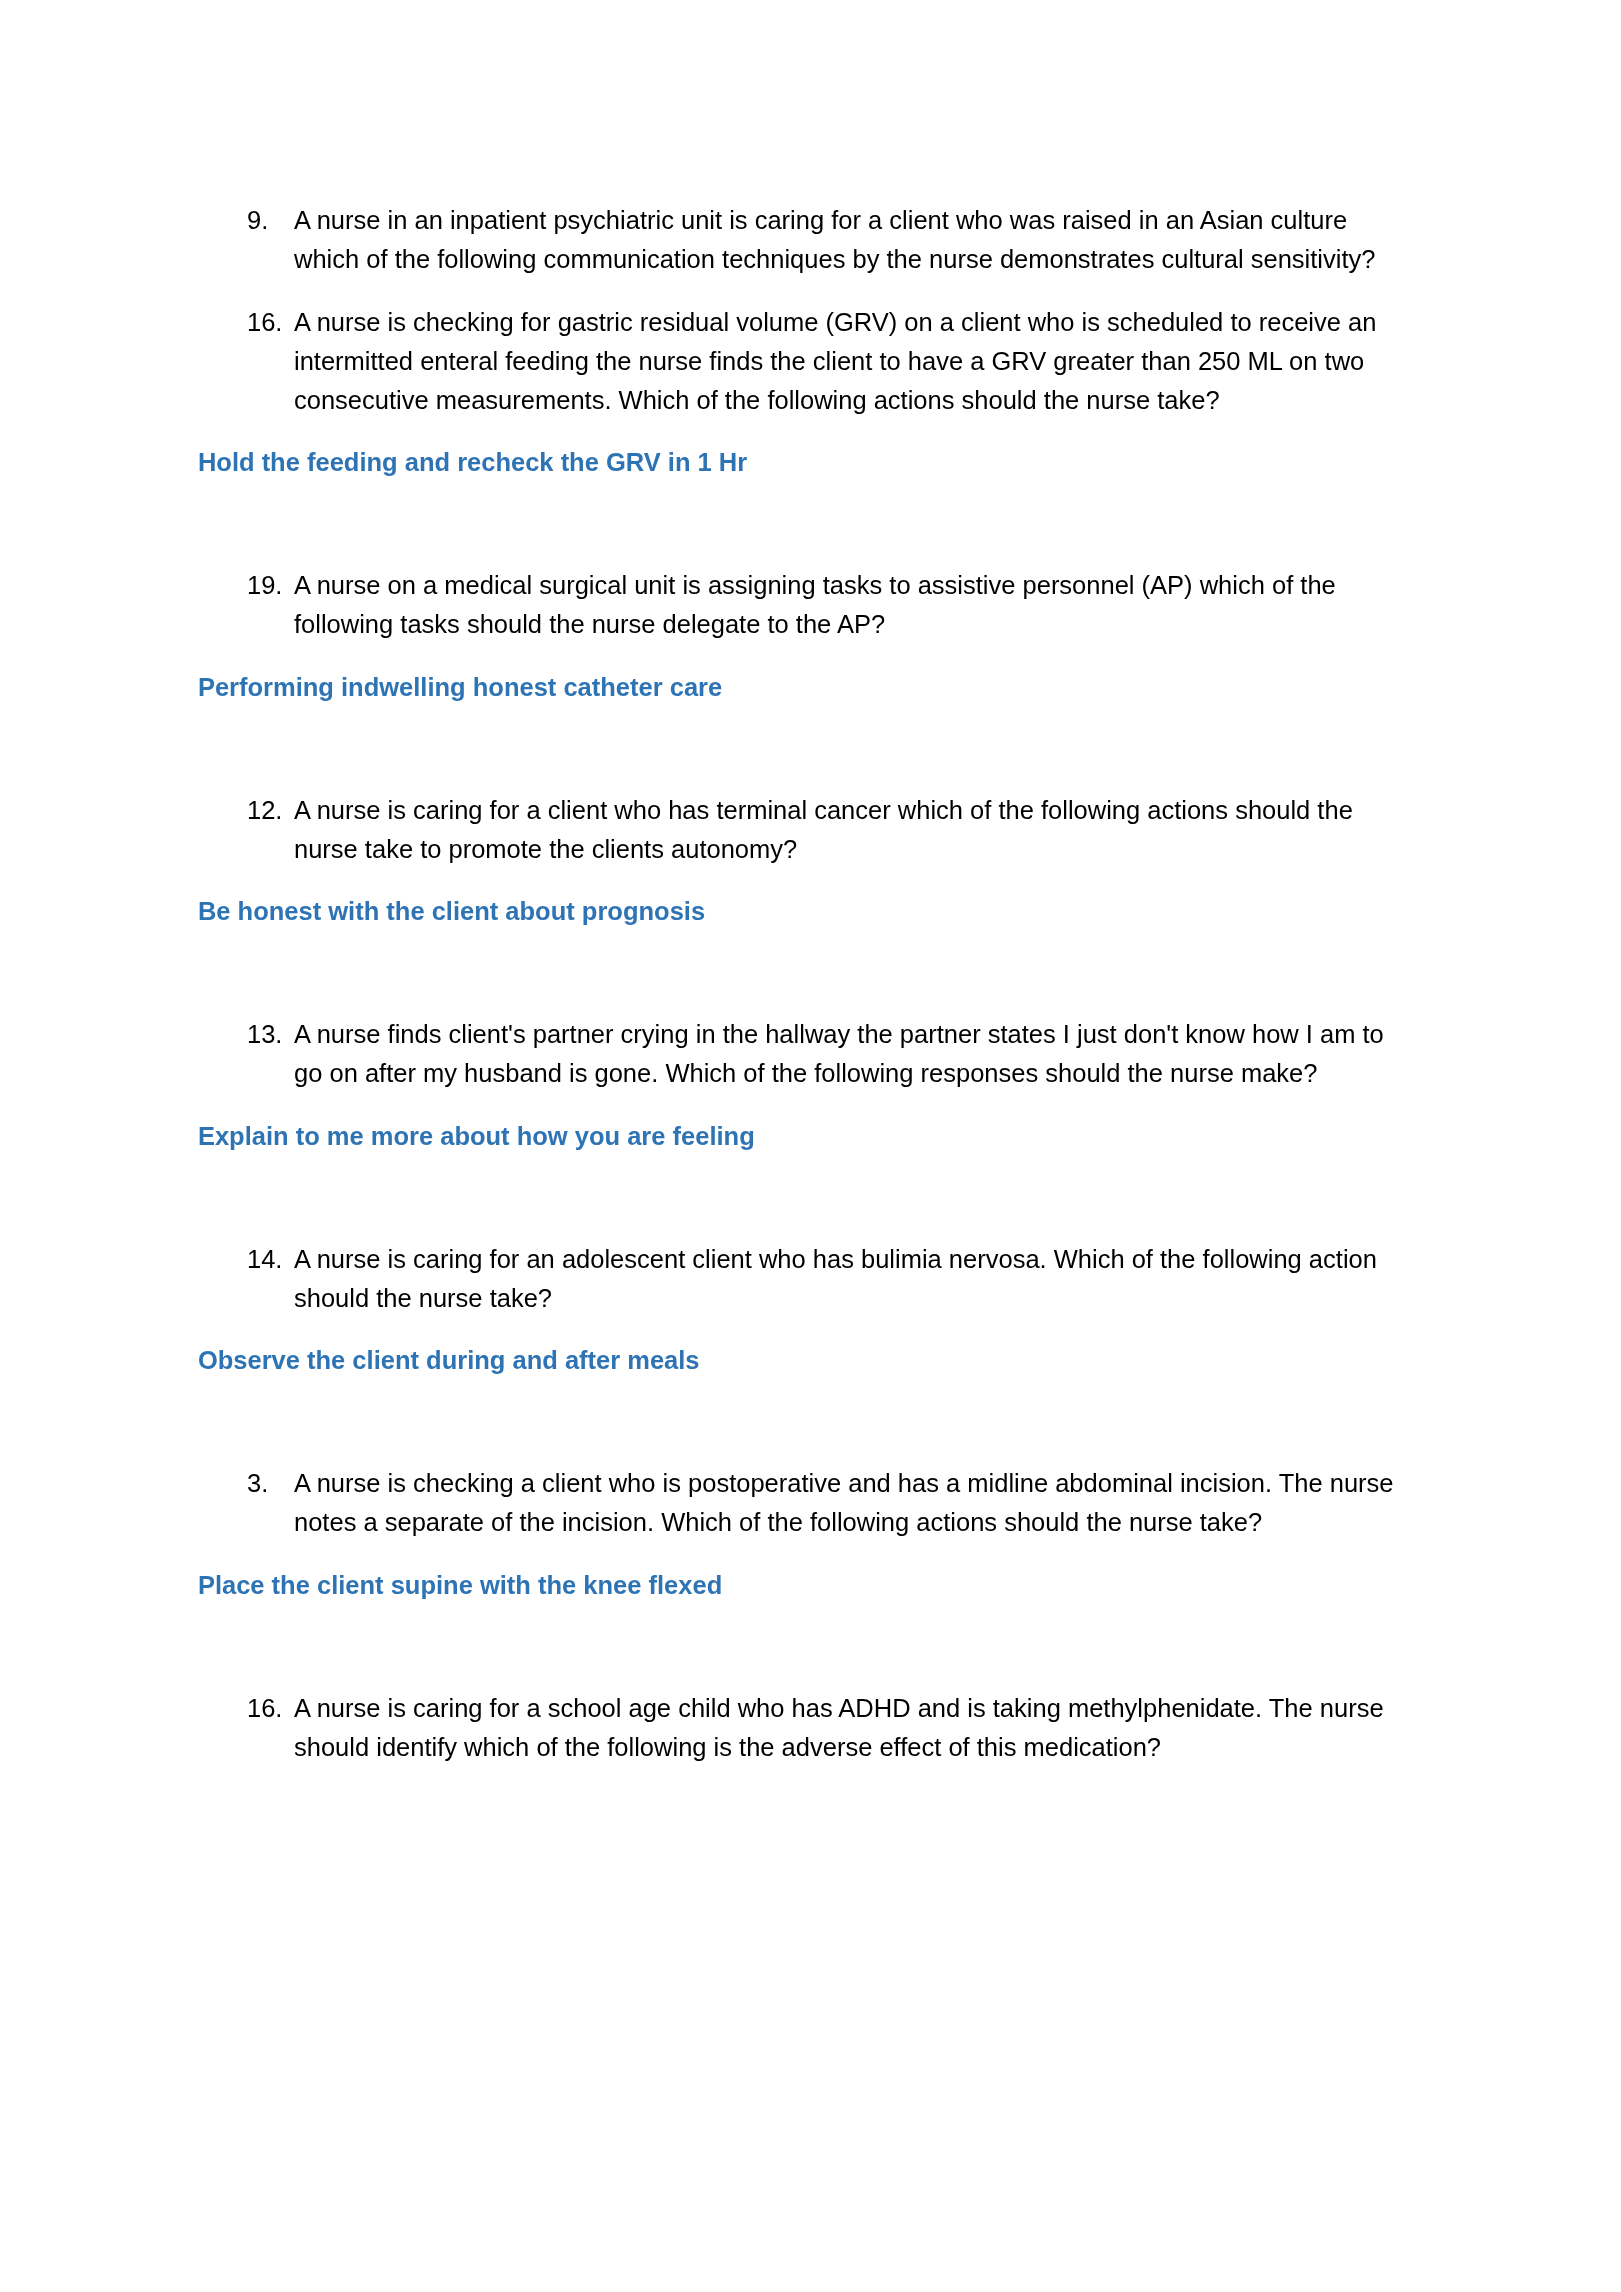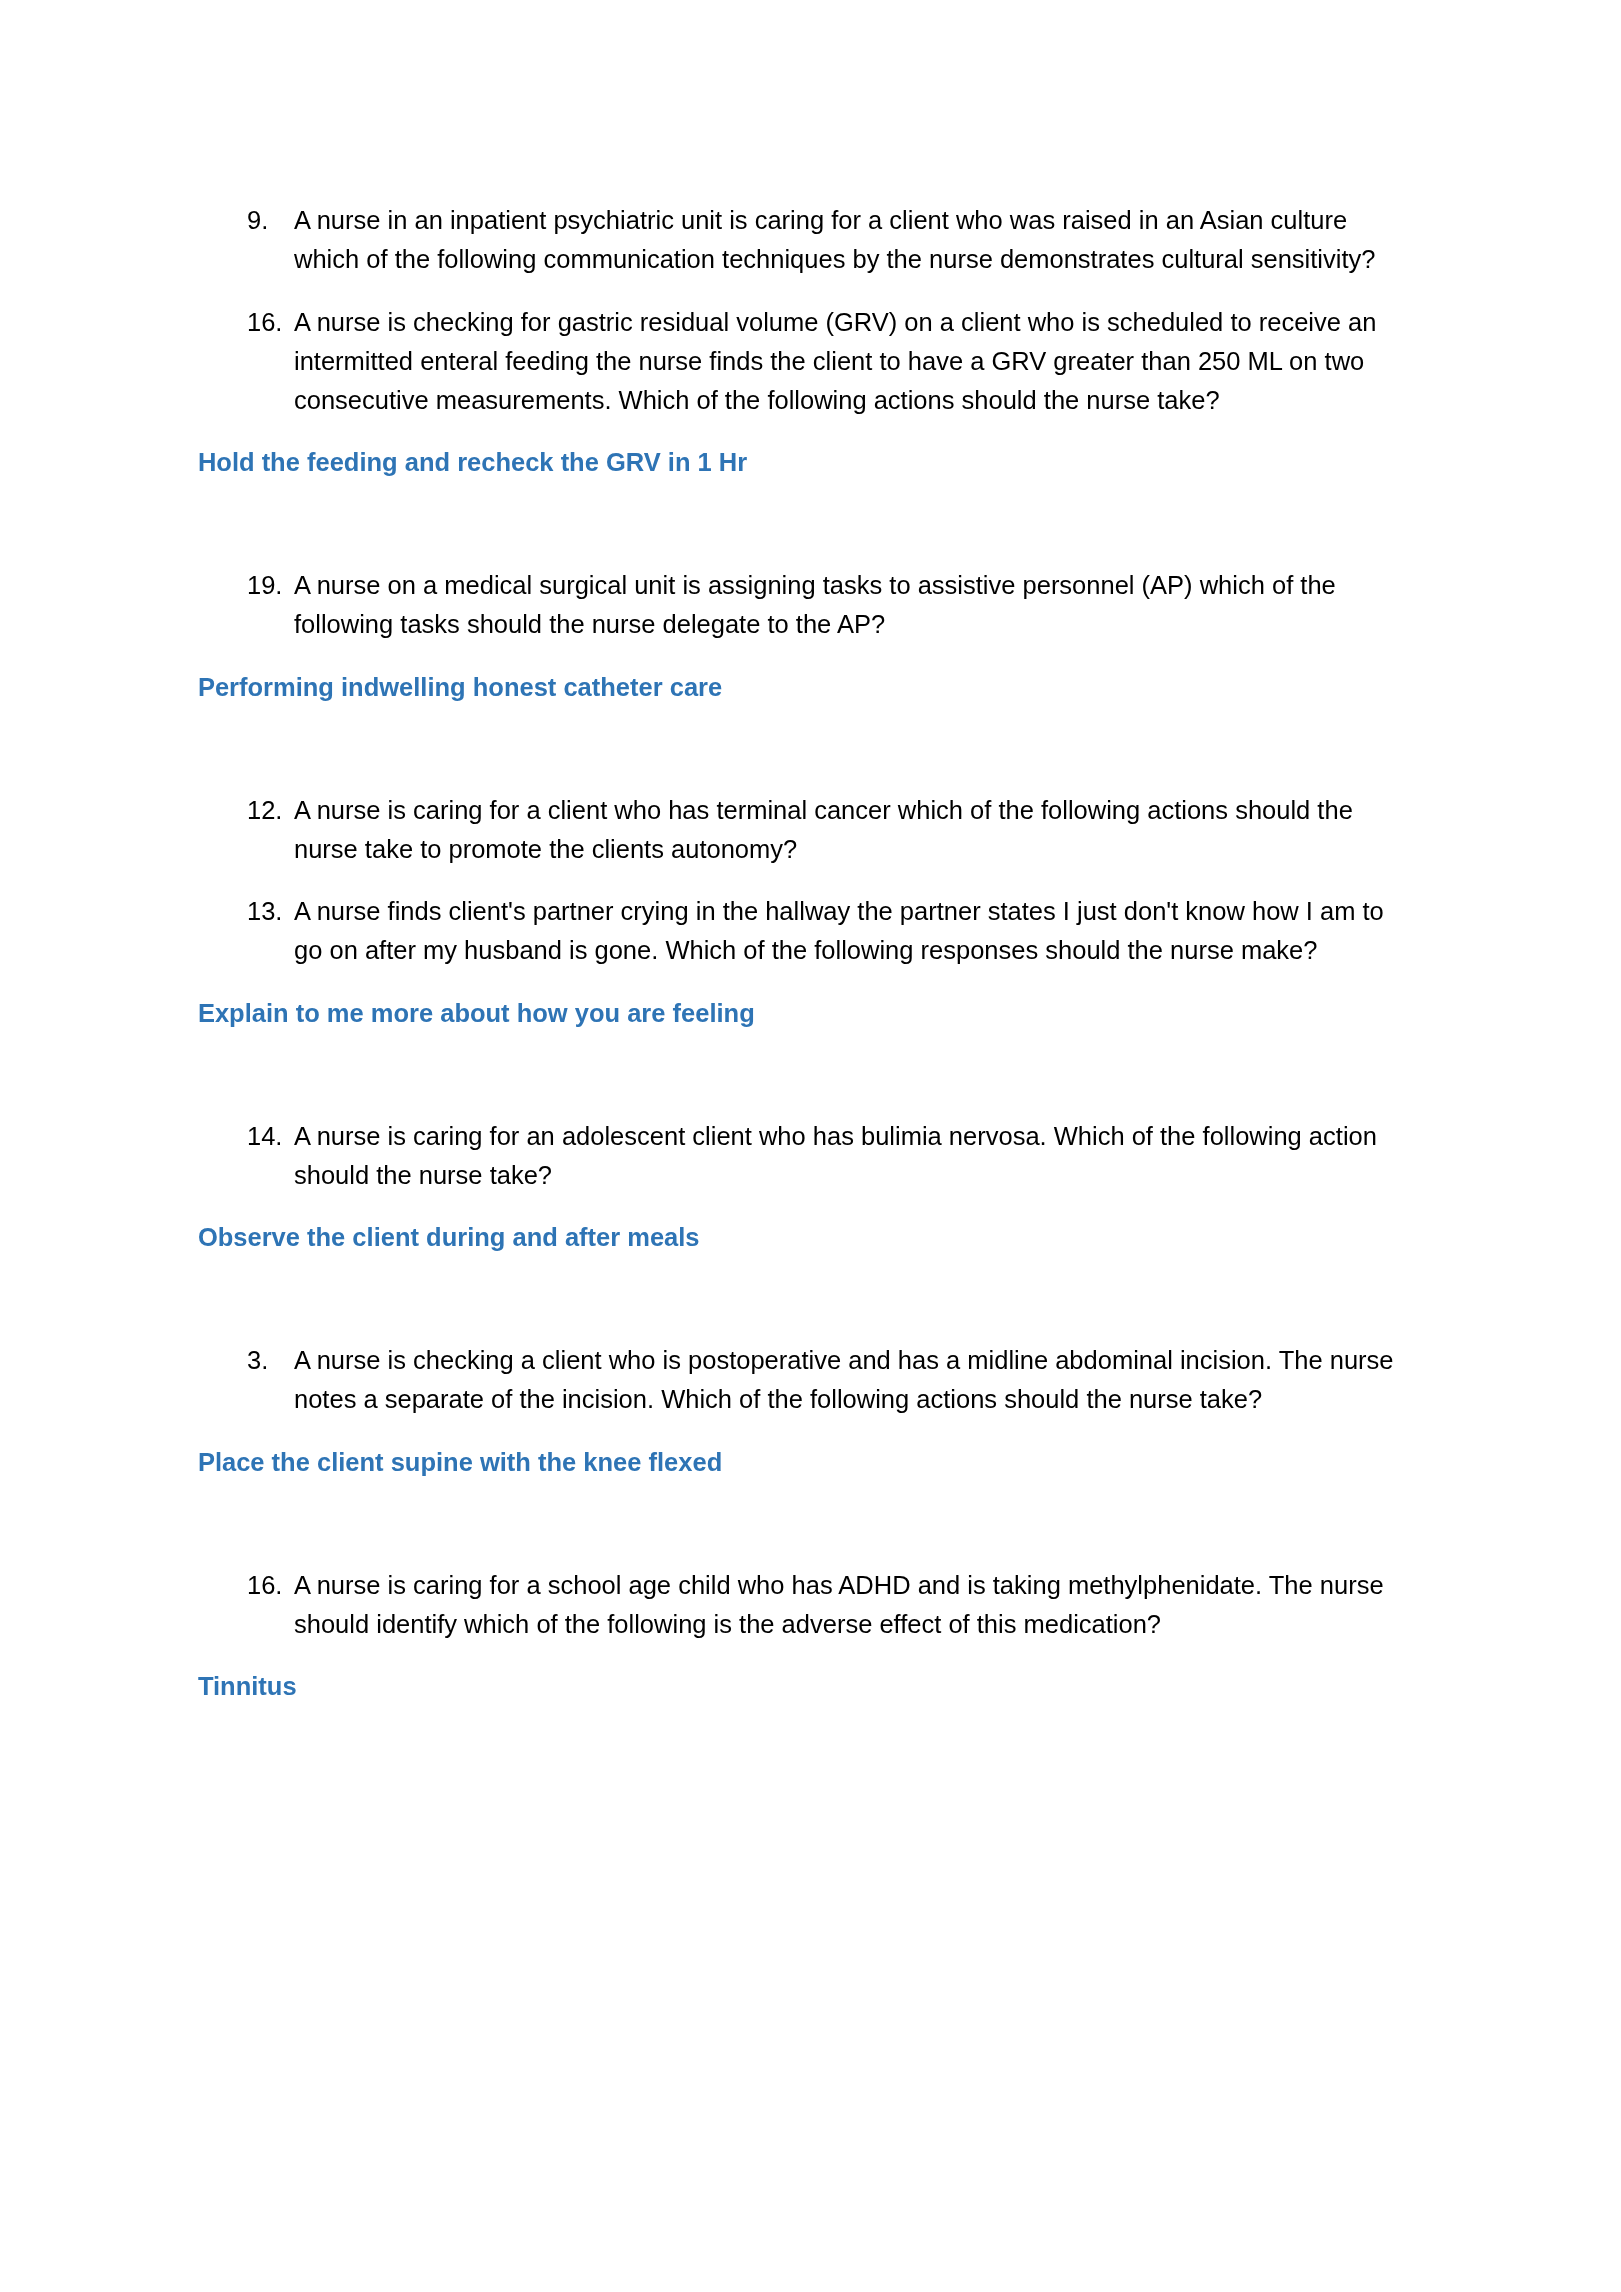--- a/index.html
+++ b/index.html
@@ -73,20 +73,21 @@
       <span class="q-text">A nurse on a medical surgical unit is assigning tasks to assistive personnel (AP) which of the following tasks should the nurse delegate to the AP?</span>
     </div>
     <p class="answer">Performing indwelling honest catheter care</p>
   </div>
 
   <div class="qa-block">
     <div class="question">
       <span class="q-num">12.</span>
       <span class="q-text">A nurse is caring for a client who has terminal cancer which of the following actions should the nurse take to promote the clients autonomy?</span>
     </div>
+    <p class="answer">Be honest with the client about prognosis</p>
   </div>
 
   <div class="qa-block">
     <div class="question">
       <span class="q-num">13.</span>
       <span class="q-text">A nurse finds client's partner crying in the hallway the partner states I just don't know how I am to go on after my husband is gone. Which of the following responses should the nurse make?</span>
     </div>
     <p class="answer">Explain to me more about how you are feeling</p>
   </div>
 
@@ -104,17 +105,16 @@
       <span class="q-text">A nurse is checking a client who is postoperative and has a midline abdominal incision. The nurse notes a separate of the incision. Which of the following actions should the nurse take?</span>
     </div>
     <p class="answer">Place the client supine with the knee flexed</p>
   </div>
 
   <div class="qa-block">
     <div class="question">
       <span class="q-num">16.</span>
       <span class="q-text">A nurse is caring for a school age child who has ADHD and is taking methylphenidate. The nurse should identify which of the following is the adverse effect of this medication?</span>
     </div>
-    <p class="answer">Tinnitus</p>
   </div>
 </div>
 </div>
 
 
 </body></html>

